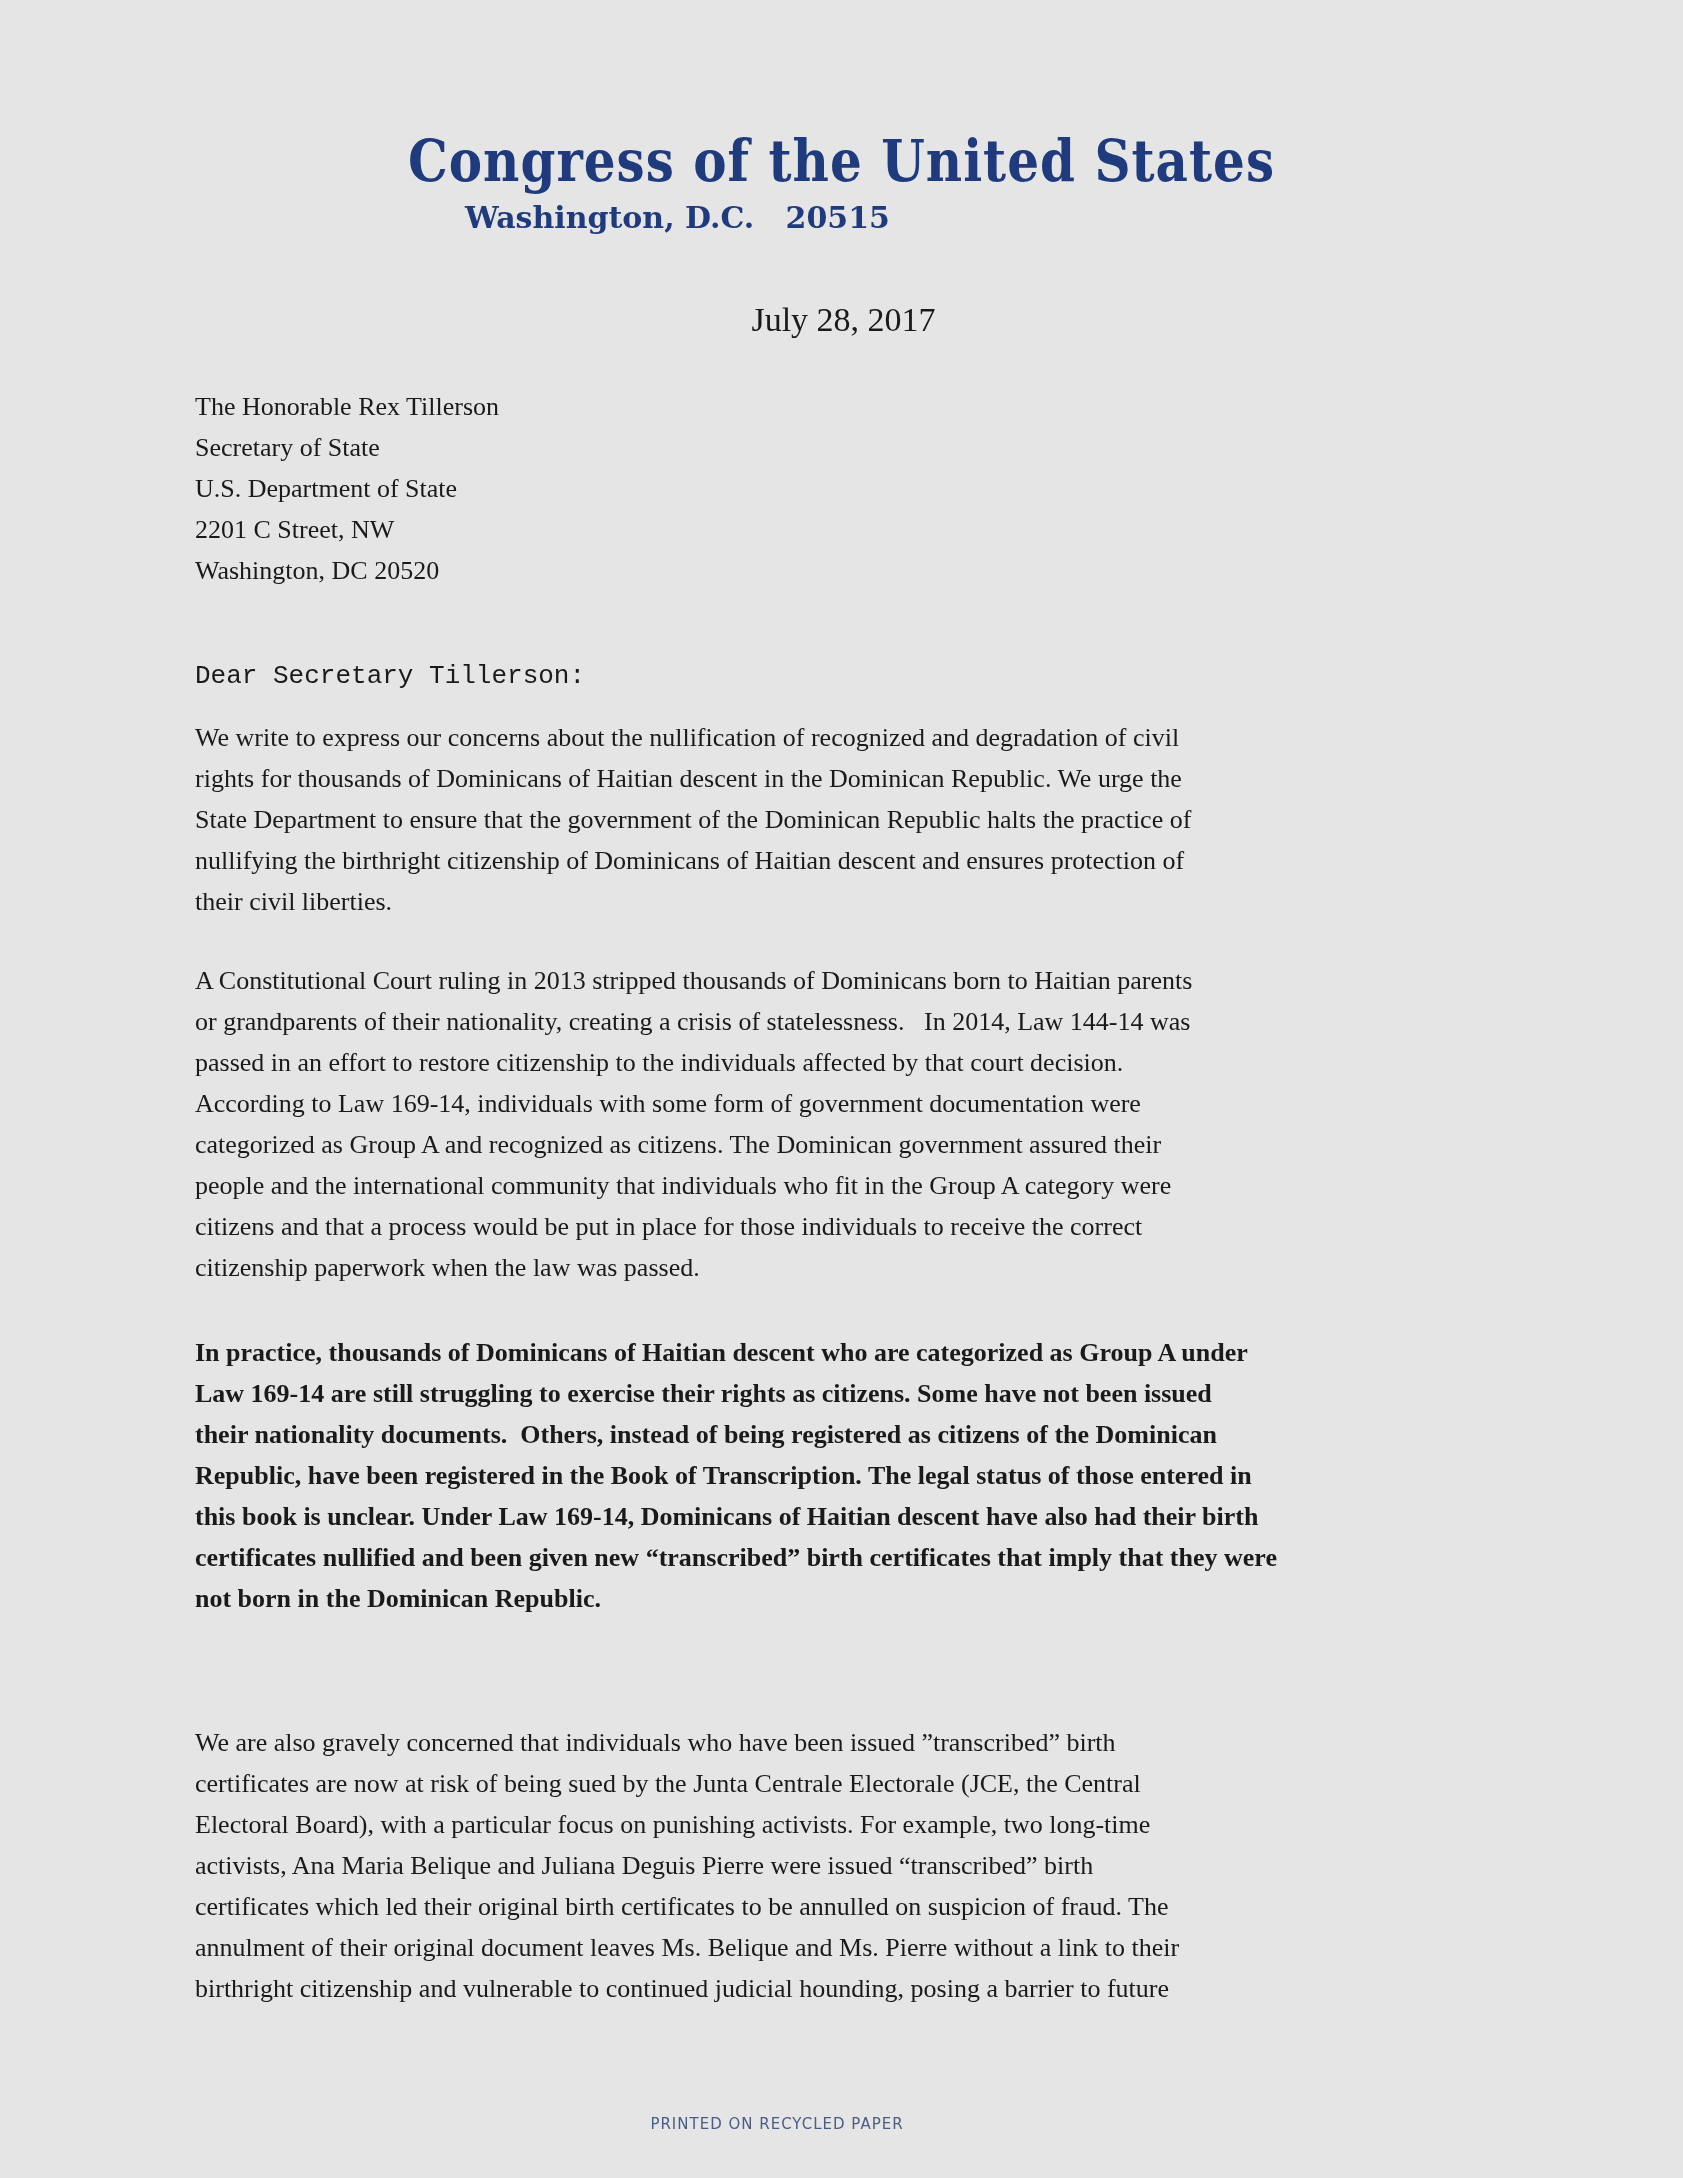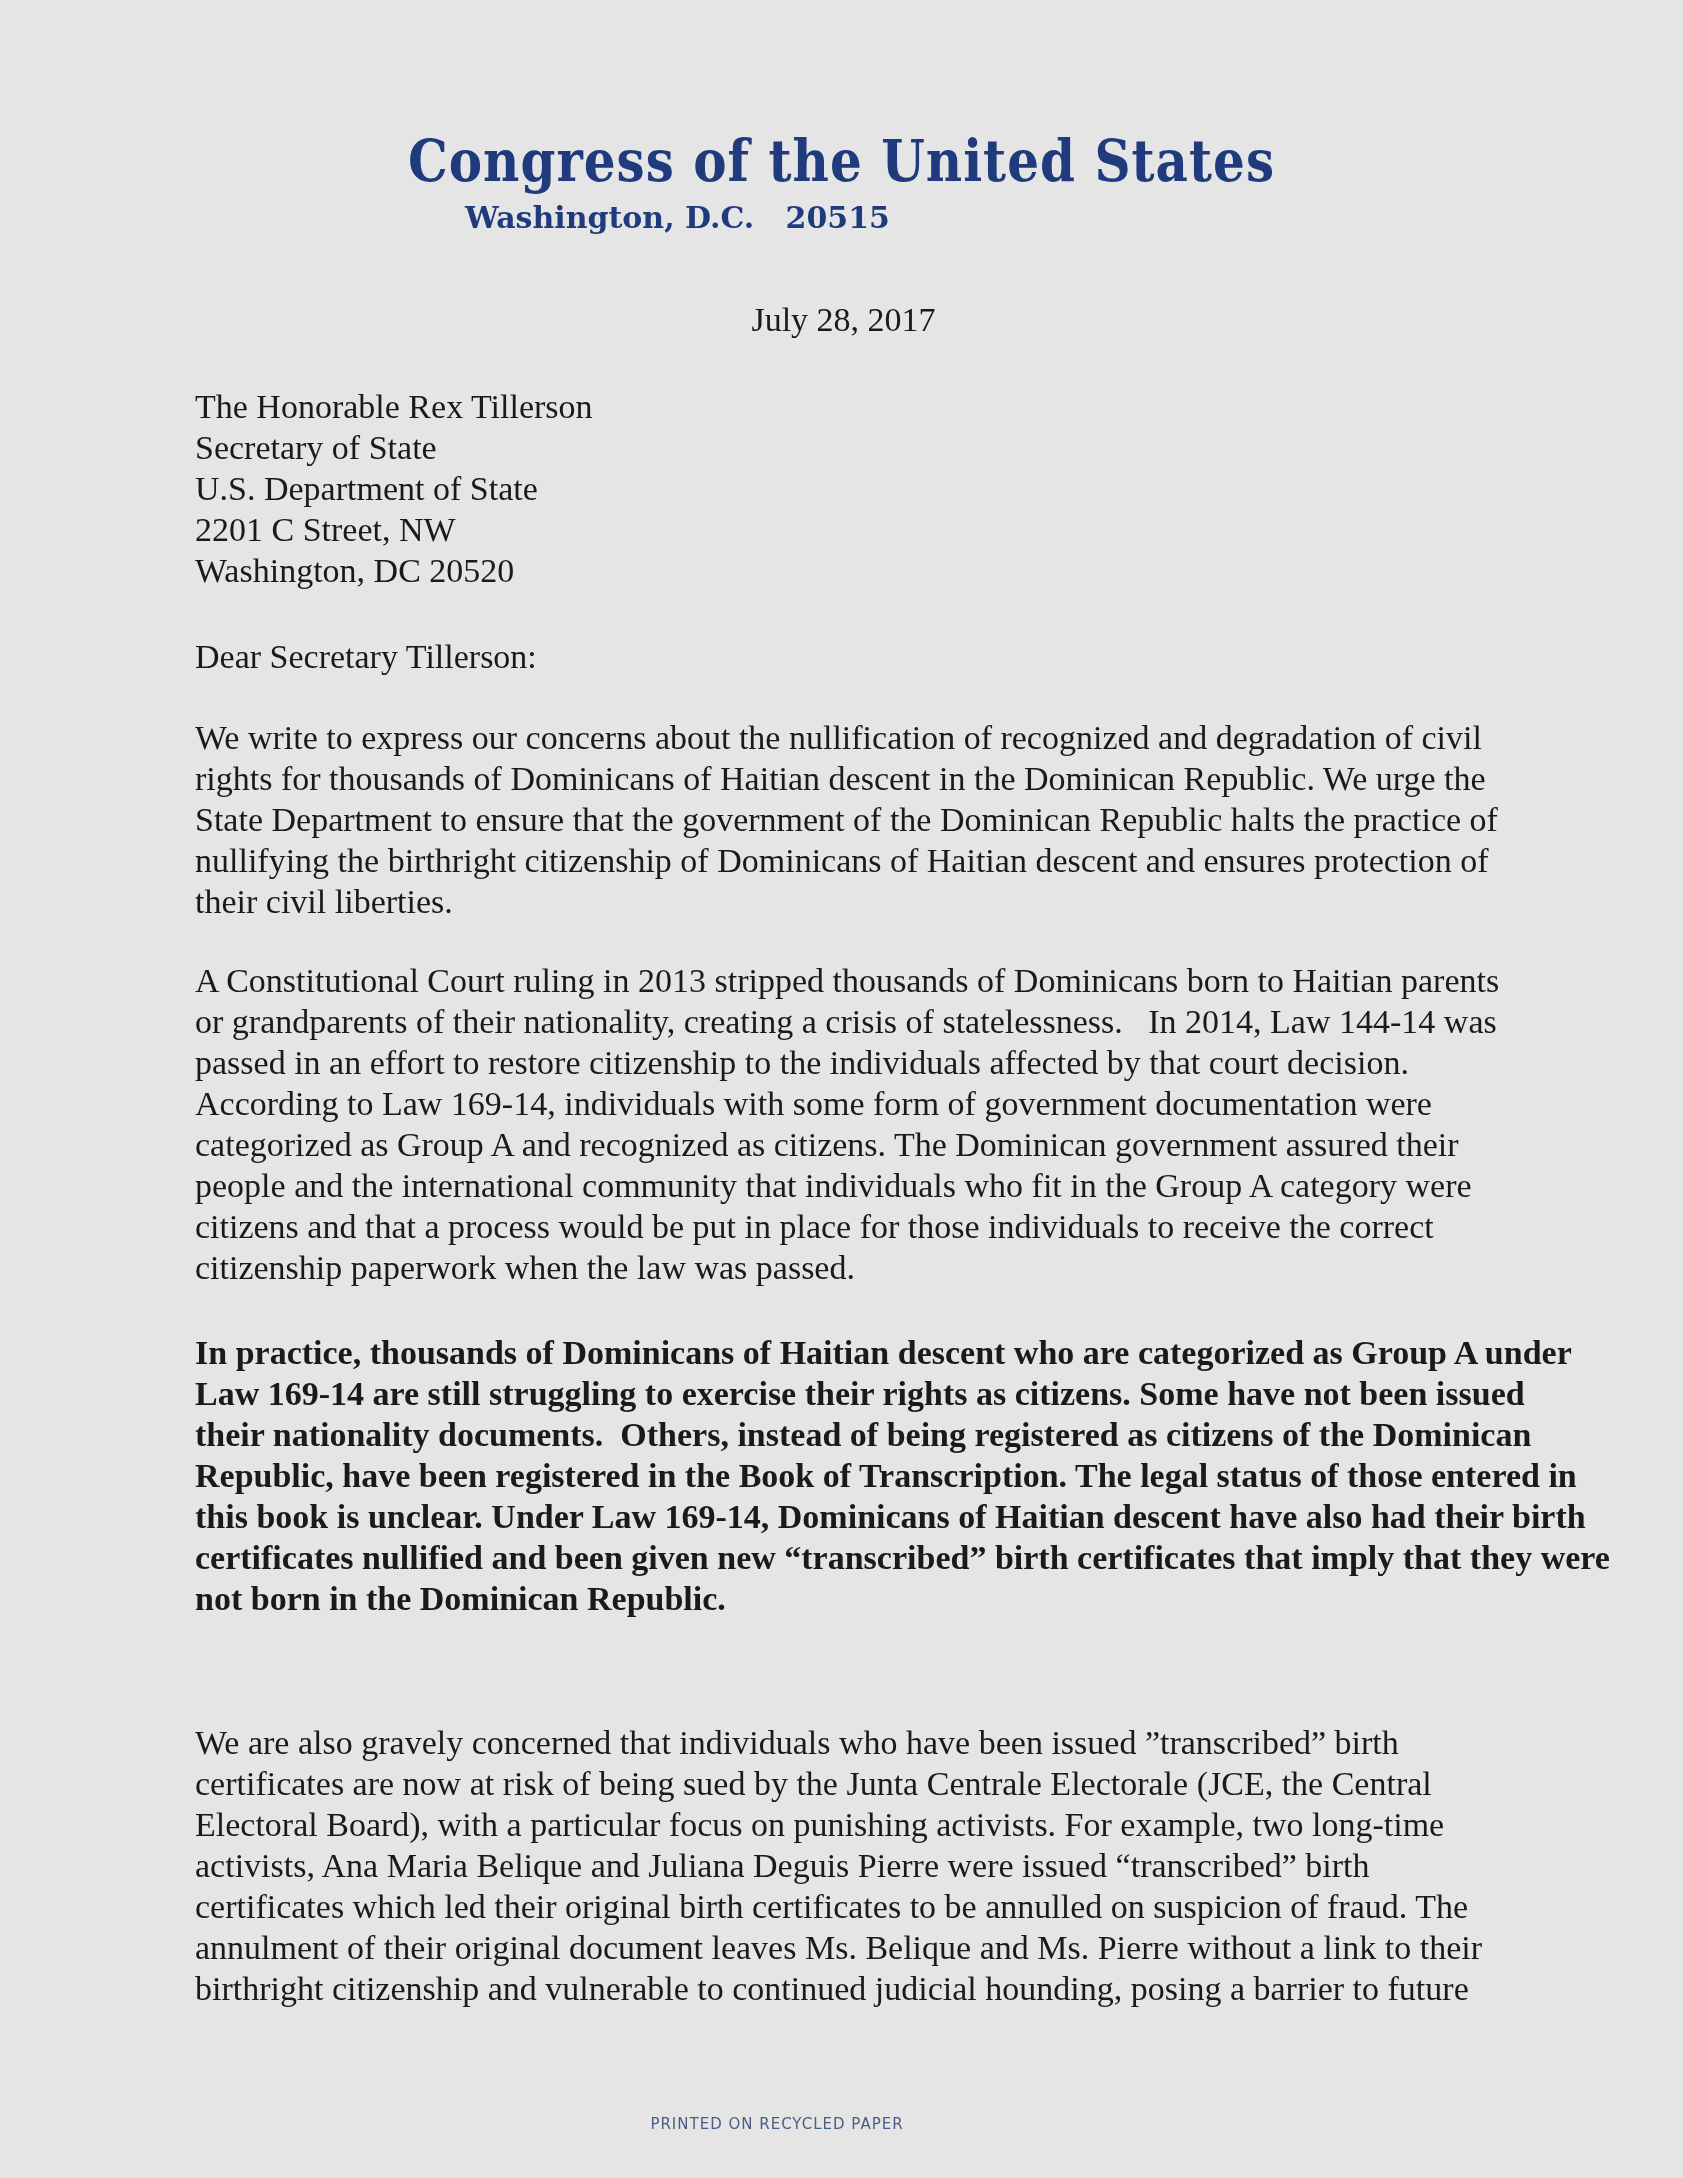--- a/index.html
+++ b/index.html
@@ -55,31 +55,31 @@
     text-align: center;
     font-family: "Liberation Serif", serif;
     font-size: 34px;
     color: #1a1a1a;
     padding-left: 2px;
   }
   .block {
     position: absolute;
     left: 195px;
     font-family: "Liberation Serif", serif;
-    font-size: 34px;
+    font-size: 26px;
     line-height: 41px;
     color: #1a1a1a;
   }
   .line {
     display: block;
     white-space: pre;
     height: 41px;
   }
   .addressee { top: 386px; }
-  .salutation { top: 636px; }
+  .salutation { top: 656px; font-family: Liberation Mono, monospace; }
   .p1 { top: 717px; }
   .p2 { top: 960px; font-family: Liberation Serif, serif; }
   .p3 { top: 1332px; font-weight: bold; }
   .p4 { top: 1722px; }
   .footer {
     position: absolute;
     left: 0;
     width: 1554px;
     top: 2115px;
     text-align: center;

